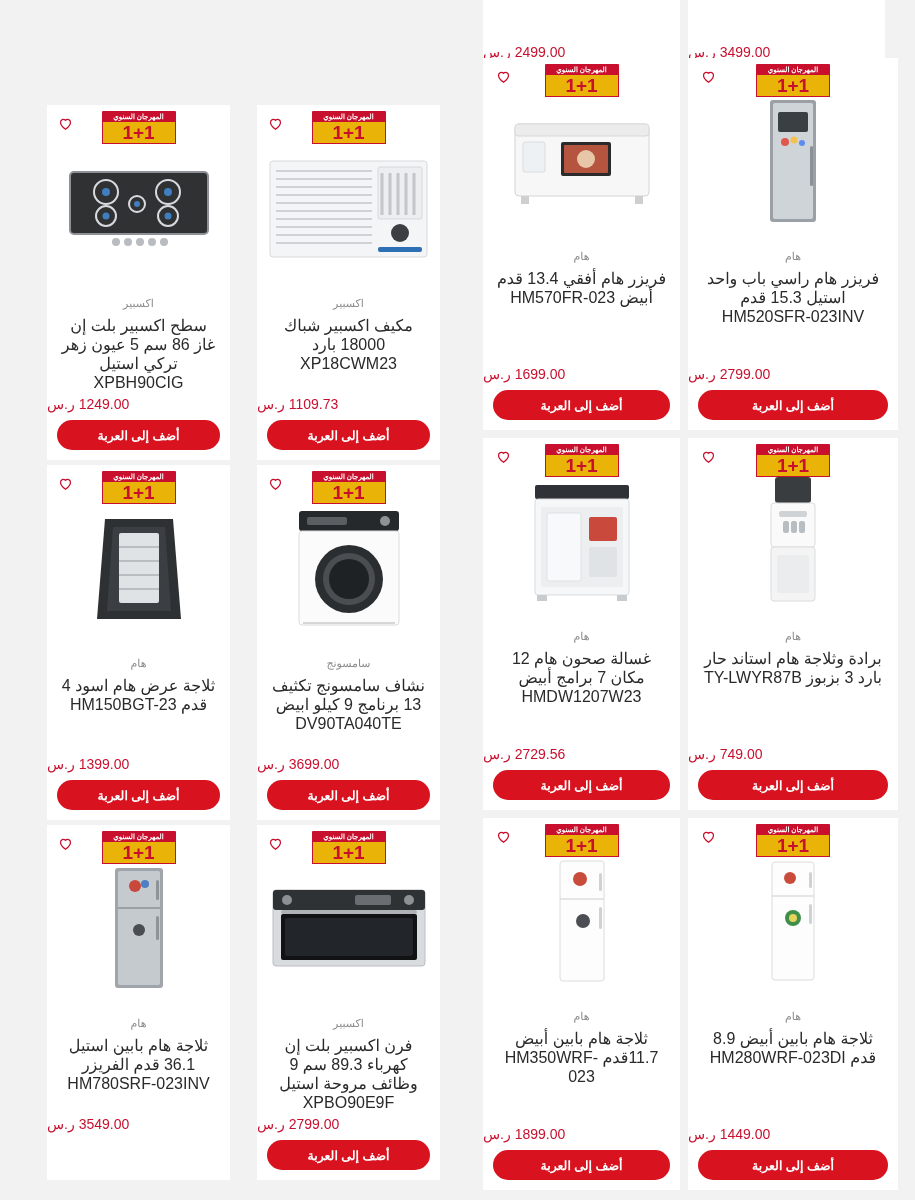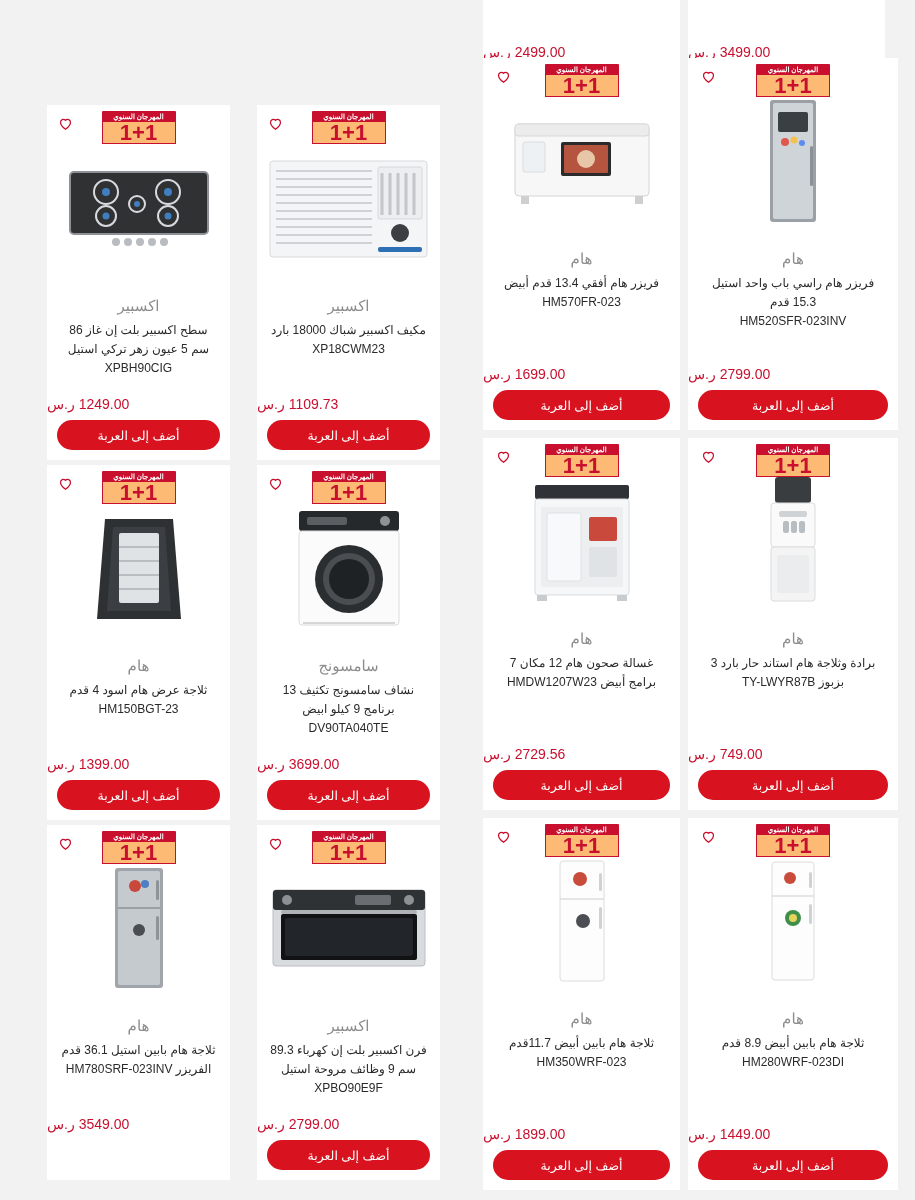--- a/index.html
+++ b/index.html
@@ -41,23 +41,23 @@
   .badge-head {
     background: #c8102e;
     color: #ffffff;
     font-size: 7px;
     line-height: 11px;
     font-weight: bold;
     letter-spacing: 0px;
     border-radius: 1px 1px 0 0;
   }
   .badge-body {
-    background: #fdba74;
+    background: #eab308;
     color: #c8102e;
-    font-size: 22px;
+    font-size: 19px;
     line-height: 21px;
     font-weight: bold;
     border: 1px solid #c8102e;
     border-top: none;
   }
   .wish {
     position: absolute;
     top: 10px;
     width: 17px;
     height: 17px;
@@ -69,27 +69,27 @@
     position: absolute;
     left: 0; right: 0;
     top: 28px;
     height: 150px;
     display: flex;
     align-items: center;
     justify-content: center;
   }
   .prod-img svg { display: block; }
   .brand {
-    font-size: 15px;
+    font-size: 11px;
     color: #8c8c8c;
     text-align: center;
     margin: 2px 0 6px;
   }
   .title {
-    font-size: 12px;
+    font-size: 16px;
     line-height: 19px;
     color: #2a2a2a;
     text-align: center;
     padding: 0 12px;
     min-height: 40px;
   }
   .price {
     font-size: 14px;
     color: #c8102e;
     text-align: left;
@@ -101,20 +101,21 @@
     border-radius: 18px;
     background: #d8121f;
     color: #fff;
     font-size: 12.5px;
     display: flex;
     align-items: center;
     justify-content: center;
     cursor: pointer;
     border: none;
     font-family: "Liberation Sans", sans-serif;
+    font-weight: bold;
   }
   .spacer { flex: 1 1 auto; }
 </style>
 </head>
 <body>
 
 <div id="grid">
 
   <div class="card" style="left:483px; top:-100px; width:197px; height:208px;">
     <div class="spacer"></div>

